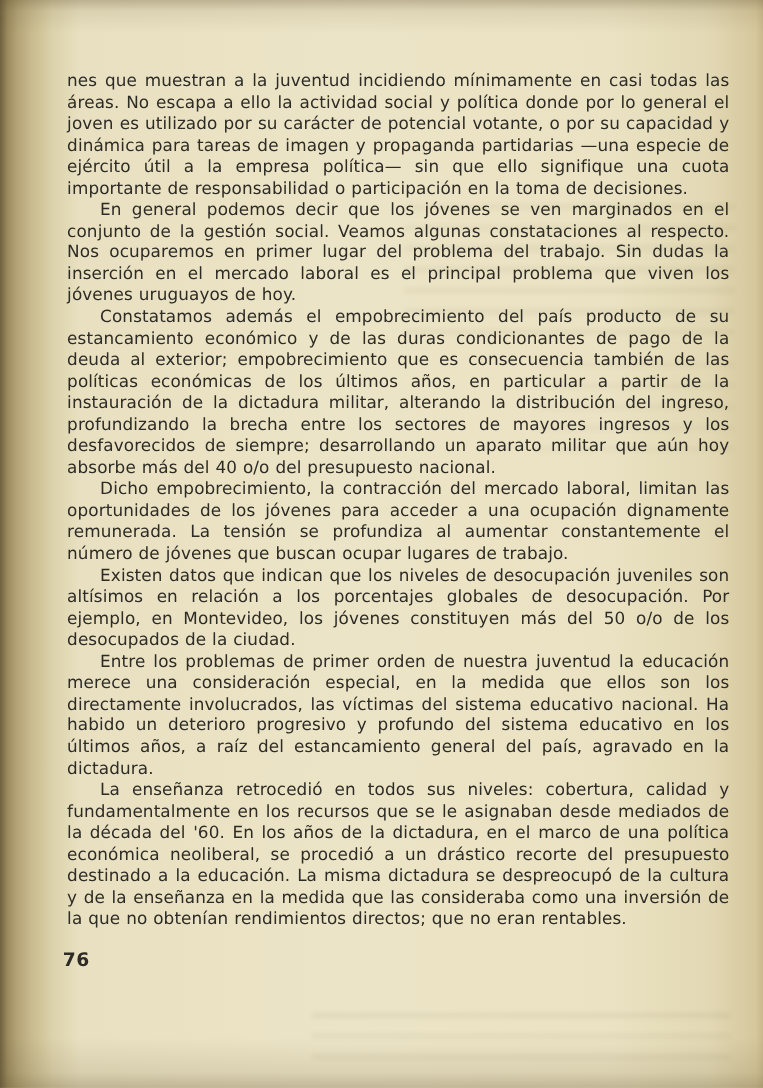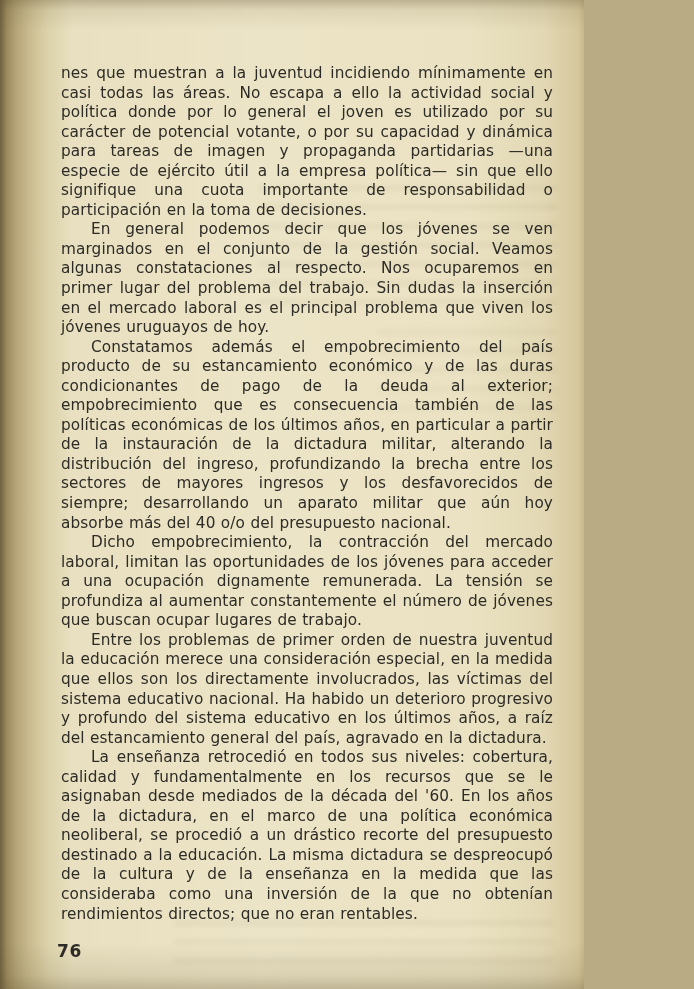--- a/index.html
+++ b/index.html
@@ -2,21 +2,21 @@
 <html lang="es"><head>
 <meta charset="utf-8">
 <style>
   html, body {
     margin: 0;
     padding: 0;
     background: #b9ac85;
   }
   .page {
     position: relative;
-    width: 584px;
+    width: 694px;
     height: 989px;
     overflow: hidden;
     font-family: "DejaVu Sans", sans-serif;
     background-color: #eae2c2;
     background-image:
       linear-gradient(180deg, rgba(95,80,45,0.32) 0px, rgba(95,80,45,0.10) 10px, rgba(0,0,0,0) 30px),
       linear-gradient(0deg, rgba(95,80,45,0.30) 0px, rgba(95,80,45,0.12) 14px, rgba(0,0,0,0) 46px),
       linear-gradient(90deg,
         #6f6040 0px, #9c8b5f 7px, #b4a478 16px, #c8ba8e 28px,
         #dcd2ab 48px, #e8e0c0 72px, #ece4c6 45%, #eae2c2 80%,
@@ -70,18 +70,19 @@
 
   <div class="bleed bleed-1"></div>
   <div class="bleed bleed-2"></div>
   <div class="bleed bleed-3"></div>
 
   <div class="text-block">
     <p class="para first">nes que muestran a la juventud incidiendo mínimamente en casi todas las áreas. No escapa a ello la actividad social y política donde por lo general el joven es utilizado por su carácter de potencial votante, o por su capacidad y dinámica para tareas de imagen y propaganda partidarias —una especie de ejército útil a la empresa política— sin que ello signifique una cuota importante de responsabilidad o participación en la toma de decisiones.</p>
     <p class="para">En general podemos decir que los jóvenes se ven marginados en el conjunto de la gestión social. Veamos algunas constataciones al respecto. Nos ocuparemos en primer lugar del problema del trabajo. Sin dudas la inserción en el mercado laboral es el principal problema que viven los jóvenes uruguayos de hoy.</p>
     <p class="para">Constatamos además el empobrecimiento del país producto de su estancamiento económico y de las duras condicionantes de pago de la deuda al exterior; empobrecimiento que es consecuencia también de las políticas económicas de los últimos años, en particular a partir de la instauración de la dictadura militar, alterando la distribución del ingreso, profundizando la brecha entre los sectores de mayores ingresos y los desfavorecidos de siempre; desarrollando un aparato militar que aún hoy absorbe más del 40 o/o del presupuesto nacional.</p>
     <p class="para">Dicho empobrecimiento, la contracción del mercado laboral, limitan las oportunidades de los jóvenes para acceder a una ocupación dignamente remunerada. La tensión se profundiza al aumentar constantemente el número de jóvenes que buscan ocupar lugares de trabajo.</p>
+    <p class="para">Existen datos que indican que los niveles de desocupación juveniles son altísimos en relación a los porcentajes globales de desocupación. Por ejemplo, en Montevideo, los jóvenes constituyen más del 50 o/o de los desocupados de la ciudad.</p>
     <p class="para">Entre los problemas de primer orden de nuestra juventud la educación merece una consideración especial, en la medida que ellos son los directamente involucrados, las víctimas del sistema educativo nacional. Ha habido un deterioro progresivo y profundo del sistema educativo en los últimos años, a raíz del estancamiento general del país, agravado en la dictadura.</p>
     <p class="para">La enseñanza retrocedió en todos sus niveles: cobertura, calidad y fundamentalmente en los recursos que se le asignaban desde mediados de la década del '60. En los años de la dictadura, en el marco de una política económica neoliberal, se procedió a un drástico recorte del presupuesto destinado a la educación. La misma dictadura se despreocupó de la cultura y de la enseñanza en la medida que las consideraba como una inversión de la que no obtenían rendimientos directos; que no eran rentables.</p>
     <div class="page-number">76</div>
   </div>
 
 </div>
 
 </body></html>

